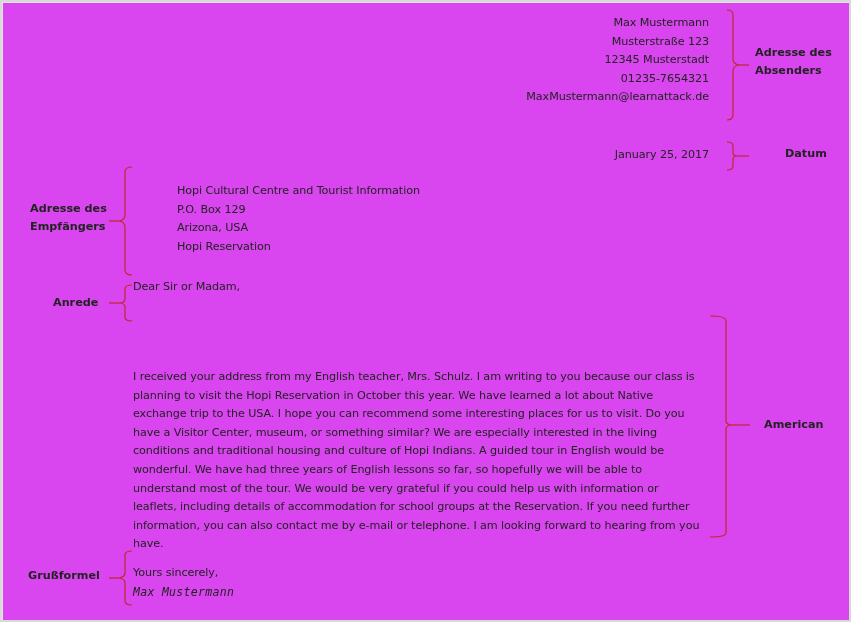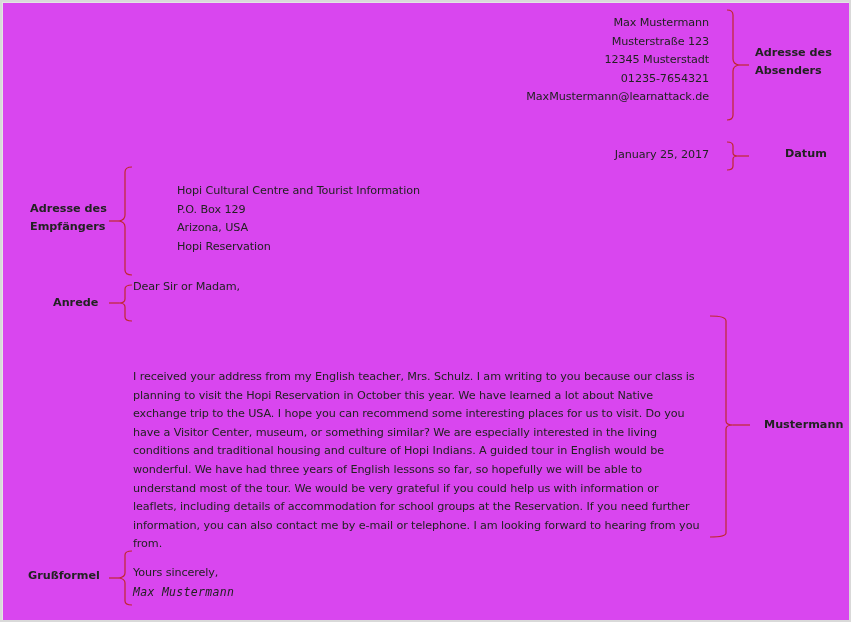--- a/index.html
+++ b/index.html
@@ -111,27 +111,27 @@
   <div class="txt" style="left:130px; top:329px;margin-top:36px;">
     <span class="body-line">I received your address from my English teacher, Mrs. Schulz. I am writing to you because our class is</span>
     <span class="body-line">planning to visit the Hopi Reservation in October this year. We have learned a lot about Native</span>
     <span class="body-line">exchange trip to the USA. I hope you can recommend some interesting places for us to visit. Do you</span>
     <span class="body-line">have a Visitor Center, museum, or something similar? We are especially interested in the living</span>
     <span class="body-line">conditions and traditional housing and culture of Hopi Indians. A guided tour in English would be</span>
     <span class="body-line">wonderful. We have had three years of English lessons so far, so hopefully we will be able to</span>
     <span class="body-line">understand most of the tour. We would be very grateful if you could help us with information or</span>
     <span class="body-line">leaflets, including details of accommodation for school groups at the Reservation. If you need further</span>
     <span class="body-line">information, you can also contact me by e-mail or telephone. I am looking forward to hearing from you</span>
-    <span class="body-line">from.</span>
+    <span class="body-line">have.</span>
   </div>
   <svg class="brace" style="left:705px; top:312px;" width="45" height="224" viewBox="0 0 45 224">
     <path d="M2,1 Q18,1 18,6 L18,106 Q18,110 25,110 Q18,110 18,114 L18,218 Q18,222 2,222"></path>
     <path d="M25,110 L42,110"></path>
   </svg>
-  <div class="label" style="left:761px; top:413px;">Mustermann</div>
+  <div class="label" style="left:761px; top:413px;">American</div>
 
   <div class="label" style="left:25px; top:564px;">Grußformel</div>
   <svg class="brace" style="left:103px; top:547px;" width="30" height="56" viewBox="0 0 30 56">
     <path d="M26,1 Q19,1 19,5 L19,23 Q19,27 13,28 Q19,29 19,33 L19,51 Q19,55 26,55"></path>
     <path d="M13,28 L3,28"></path>
   </svg>
   <div class="txt" style="left:130px; top:561px;">
     <span class="body-line">Yours sincerely,</span>
     <span class="body-line signature">Max Mustermann</span>
   </div>

